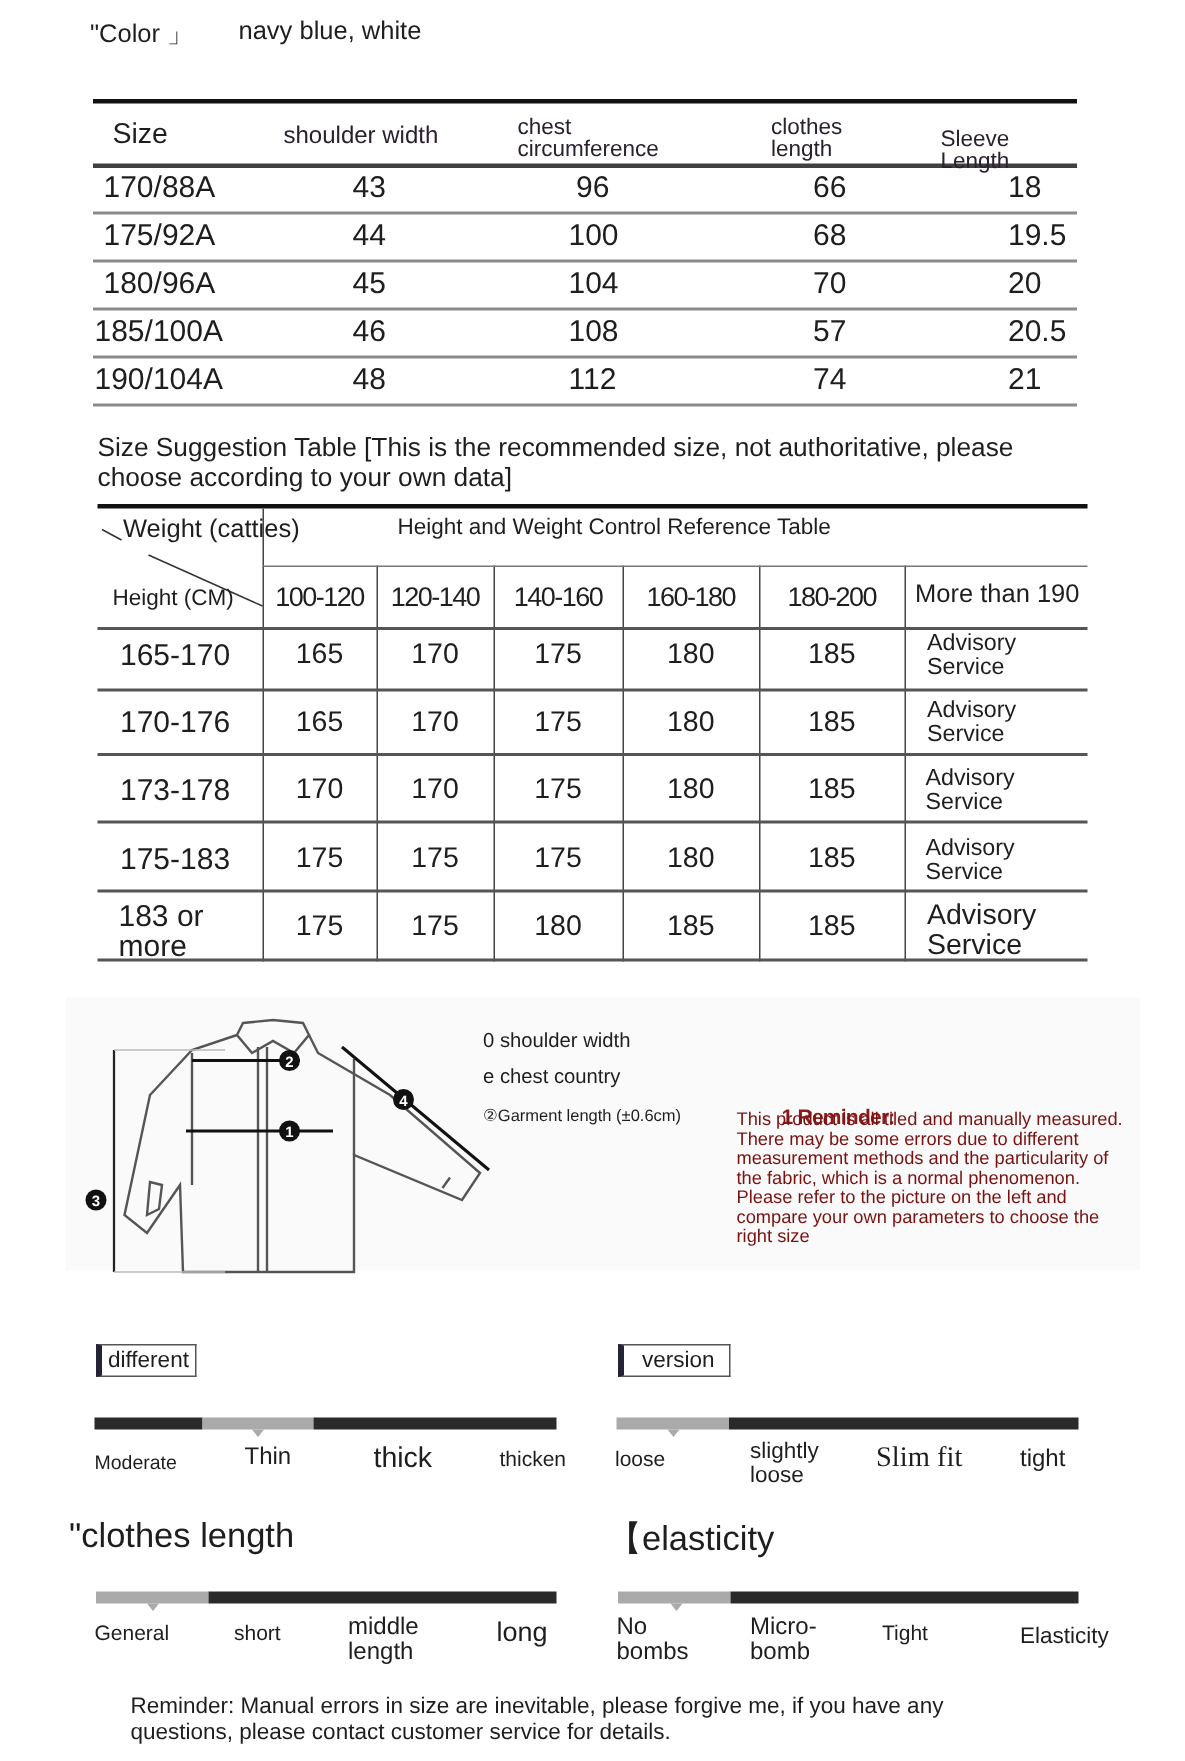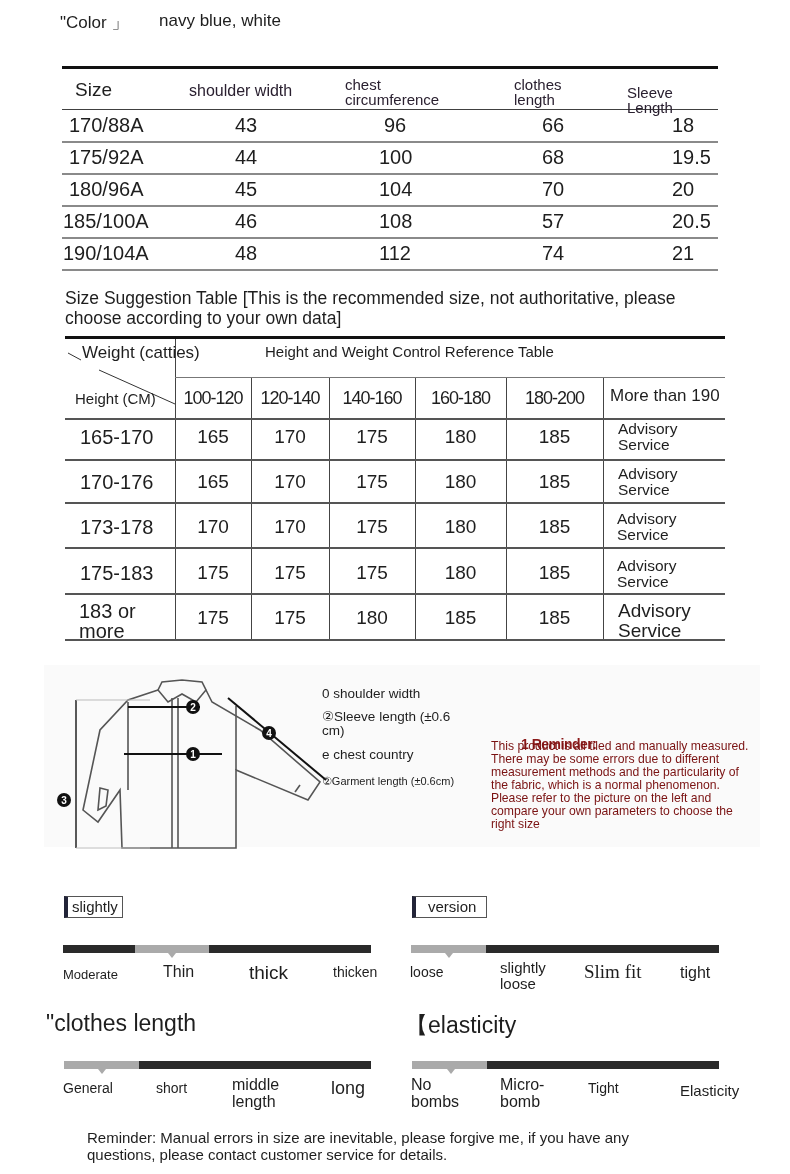--- a/index.html
+++ b/index.html
@@ -5,21 +5,21 @@
   html,body{margin:0;padding:0;}
   body{width:790px;height:1174px;background:#ffffff;position:relative;overflow:hidden;
        font-family:"Liberation Sans","DejaVu Sans",sans-serif;color:#1e1e1e;}
   .abs{position:absolute;}
   .color-label{left:60px;top:11px;font-size:17px;}
   .color-value{left:159px;top:11px;font-size:17px;}
 
   
   .size-table{left:62px;top:66px;width:656px;}
   .size-table .topline{position:absolute;left:0;top:0;width:656px;height:3px;background:#111;}
-  .size-head{position:absolute;top:3px;left:0;width:656px;height:40px;border-bottom:1px solid #404040;}
+  .size-head{position:absolute;top:3px;left:0;width:656px;height:40px;border-bottom:3px solid #404040;}
   .size-head div{position:absolute;font-size:15px;color:#2a2030;line-height:15px;}
   .size-row{position:absolute;left:0;width:656px;height:31px;border-bottom:2px solid #8a8a8a;font-size:20px;}
   .size-row div{position:absolute;top:4px;}
 
   .suggest-title{left:65px;top:288px;font-size:17.5px;line-height:20px;width:660px;}
 
   
   .sg{left:65px;top:336px;width:660px;height:305px;}
   .sg .topline{position:absolute;left:0;top:0;width:660px;height:3px;background:#111;}
   .sg .vline{position:absolute;width:1px;background:#444;}
@@ -201,29 +201,28 @@
   <g fill="#fff" font-size="10" font-weight="bold" font-family="Liberation Sans, sans-serif" text-anchor="middle">
     <text x="143" y="88">1</text>
     <text x="143" y="41">2</text>
     <text x="14" y="134">3</text>
     <text x="219" y="67">4</text>
   </g>
 </svg>
 
 <div class="abs mref">
   <div style="font-size:13.5px;margin-bottom:8px;">0 shoulder width</div>
-  <div style="font-size:13.5px;width:150px;line-height:14px;margin-bottom:9px;">②Sleeve length (±0.6 cm)</div>
   <div style="font-size:13.5px;margin-bottom:10px;">e chest country</div>
   <div style="font-size:11px;">②Garment length (±0.6cm)</div>
 </div>
 
 <div class="abs reminder-title">1 Reminder:</div>
 <div class="abs reminder-body">This product is all tiled and manually measured. There may be some errors due to different measurement methods and the particularity of the fabric, which is a normal phenomenon. Please refer to the picture on the left and compare your own parameters to choose the right size</div>
 
-<div class="tagbox" style="left:64px;top:896px;">slightly</div>
+<div class="tagbox" style="left:64px;top:896px;">different</div>
 <div class="bar" style="left:63px;top:945px;width:308px;">
   <span style="left:0;width:72px;background:#2a2a2a;"></span>
   <span style="left:72px;width:74px;background:#aaaaaa;"></span>
   <span style="left:146px;width:162px;background:#2a2a2a;"></span>
 </div>
 <div class="pointer" style="left:168px;top:953px;"></div>
 <div class="lbl" style="left:63px;top:966px;font-size:13px;">Moderate</div>
 <div class="lbl" style="left:163px;top:963px;font-size:16px;">Thin</div>
 <div class="lbl" style="left:249px;top:964px;font-size:19px;">thick</div>
 <div class="lbl" style="left:333px;top:964px;font-size:14px;">thicken</div>

